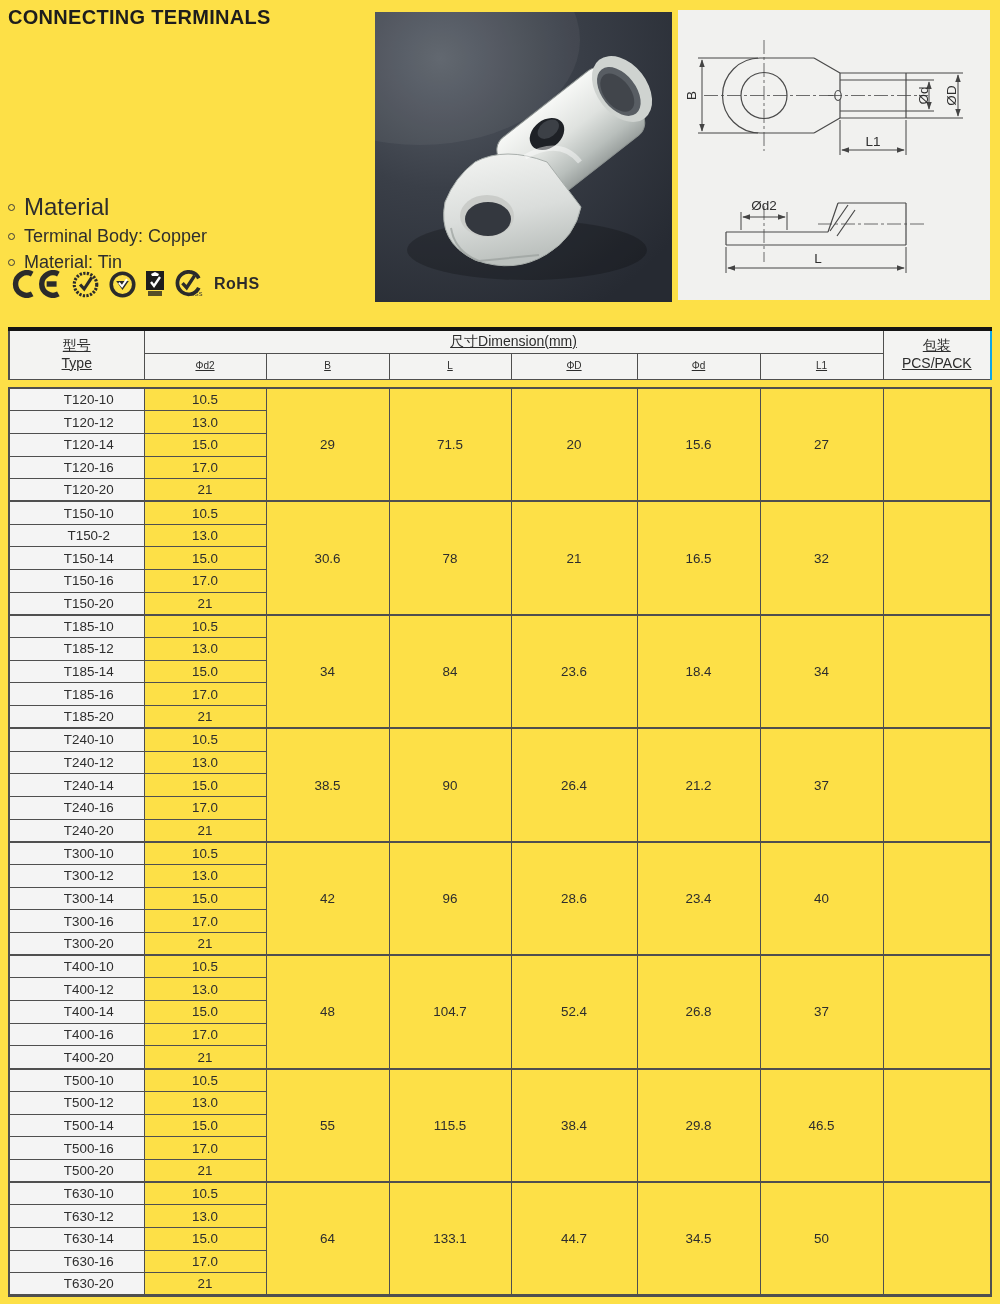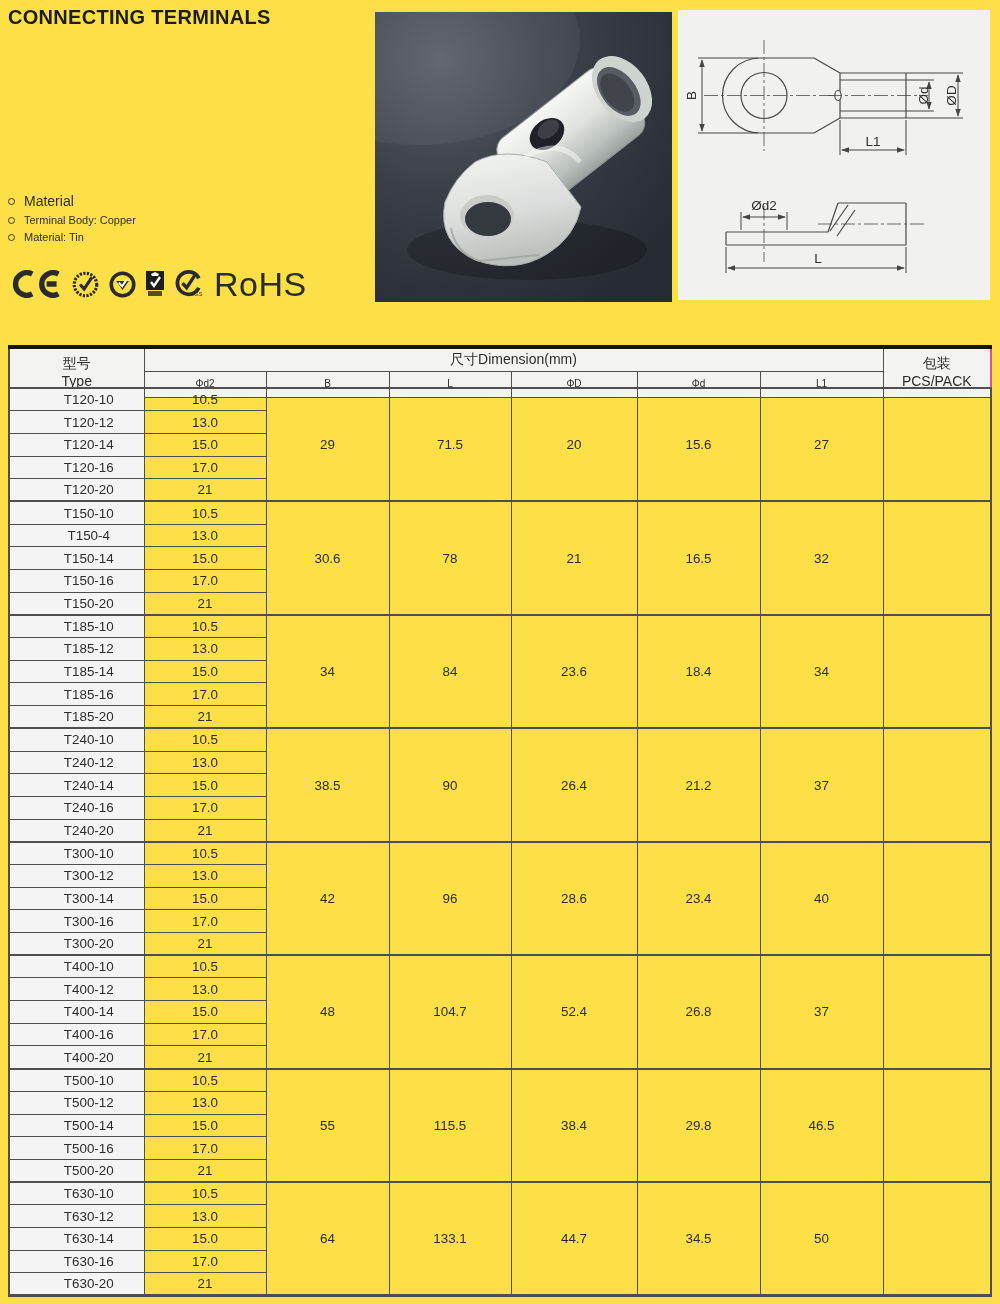--- a/index.html
+++ b/index.html
@@ -7,33 +7,33 @@
   .page { position:relative; width:1000px; height:1304px; background:#fde047; overflow:hidden; }
 
   .title { position:absolute; left:8px; top:6px; font-size:20px; font-weight:bold;
            color:#1d1d1d; letter-spacing:0.3px; }
 
   .photo { position:absolute; left:375px; top:12px; width:297px; height:290px; }
   .drawing { position:absolute; left:678px; top:10px; width:312px; height:290px; background:#f1f1ef; }
 
   .material { position:absolute; left:8px; top:193px; list-style:none; }
   .material li { display:flex; align-items:center; margin-bottom:5px; color:#2e2e2e; }
-  .material li.first { font-size:14px;text-align:right; }
-  .material li.small { font-size:11px; }
+  .material li.first { font-size:24px;text-align:right; }
+  .material li.small { font-size:18px; }
   .dot { display:inline-block; width:7px; height:7px; border:1.6px solid #3a3a3a;
          border-radius:50%; margin-right:9px; flex:0 0 auto; }
 
   .logos { position:absolute; left:6px; top:268px; height:32px; display:flex; align-items:center; gap:10px; }
-  .rohs { font-size:34px; font-weight:normal; color:#2b2b2b; letter-spacing:0.5px; }
+  .rohs { font-size:16px; font-weight:bold; color:#2b2b2b; letter-spacing:0.5px; }
 
   
   .spec { border-collapse:collapse; table-layout:fixed; width:982px; color:#2d2d2d; }
   .spec th, .spec td { border:1px solid #4f4f4f; text-align:center; padding:0; overflow:hidden; }
-  .hdrtbl { position:absolute; left:8px; top:345px; border-top:4px solid #141414;
-            border-left:2px solid #4f4f4f; border-right:2px solid #ec4899; }
+  .hdrtbl { position:absolute; left:8px; top:327px; border-top:4px solid #141414;
+            border-left:2px solid #4f4f4f; border-right:2px solid #0ea5e9;text-decoration:underline; }
   .hdrtbl th { background:#f3f3f2; font-weight:normal; font-size:14px; line-height:1.25; }
   .hdrtbl .h1 th { height:24px; }
   .hdrtbl .h2 th { height:26px; font-size:10px; }
   .bodytbl { position:absolute; left:8px; top:387px; border:2px solid #4f4f4f;
              border-bottom:3px solid #4f4f4f; }
   .bodytbl td { height:22.7px; font-size:13.4px; }
   .bodytbl td.c-type { background:#f4f4f4;padding-left:24px; }
   .bodytbl tr.gsep td { border-top-width:2px;margin-top:20px; }
 
   svg text { font-family:"Liberation Sans","DejaVu Sans",sans-serif; }
@@ -270,21 +270,21 @@
           <td class="c-type">T150-10</td>
           <td>10.5</td>
           <td rowspan="5">30.6</td>
           <td rowspan="5">78</td>
           <td rowspan="5">21</td>
           <td rowspan="5">16.5</td>
           <td rowspan="5">32</td>
           <td rowspan="5"></td>
         </tr>
         <tr>
-          <td class="c-type">T150-4</td>
+          <td class="c-type">T150-2</td>
           <td>13.0</td>
         </tr>
         <tr>
           <td class="c-type">T150-14</td>
           <td>15.0</td>
         </tr>
         <tr>
           <td class="c-type">T150-16</td>
           <td>17.0</td>
         </tr>

